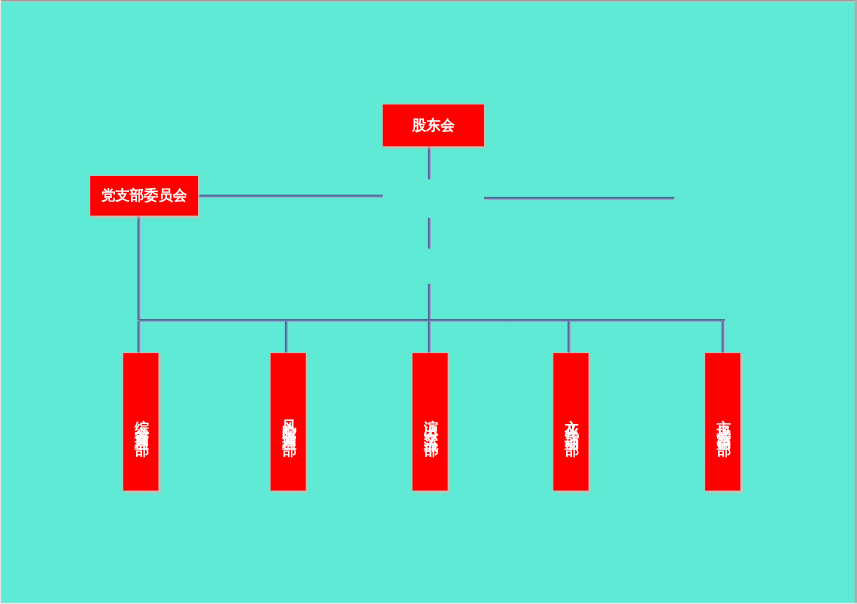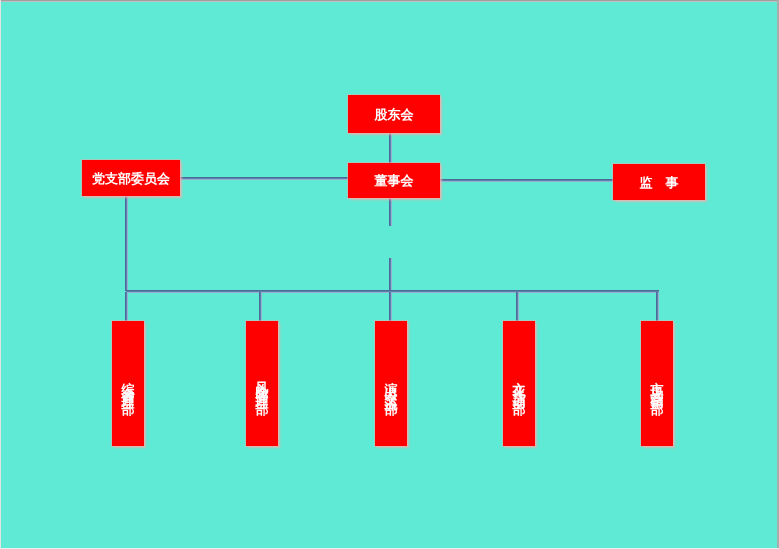--- a/index.html
+++ b/index.html
@@ -69,23 +69,21 @@
   <div class="line vline" style="left:125px;top:292px;height:29px;"></div>
   <div class="line vline" style="left:259px;top:292px;height:29px;"></div>
   <div class="line vline" style="left:389px;top:292px;height:29px;"></div>
   <div class="line vline" style="left:516px;top:292px;height:29px;"></div>
   <div class="line vline" style="left:656px;top:292px;height:29px;"></div>
 
   <div class="node" style="left:348px;top:95px;width:92px;height:38px;">股东会</div>
 
   <div class="node" style="left:82px;top:160px;width:98px;height:36px;">党支部委员会</div>
 
-  <div class="node" style="left:348px;top:163px;width:92px;height:35px;">董事会</div>
 
-  <div class="node" style="left:613px;top:164px;width:92px;height:36px;">监　事</div>
 
 
   <div class="node dept" style="left:112px;">
     <span class="vtext">综合管理部</span>
   </div>
   <div class="node dept" style="left:246px;">
     <span class="vtext">风险管理部</span>
   </div>
   <div class="node dept" style="left:375px;">
     <span class="vtext">演出交流部</span>

